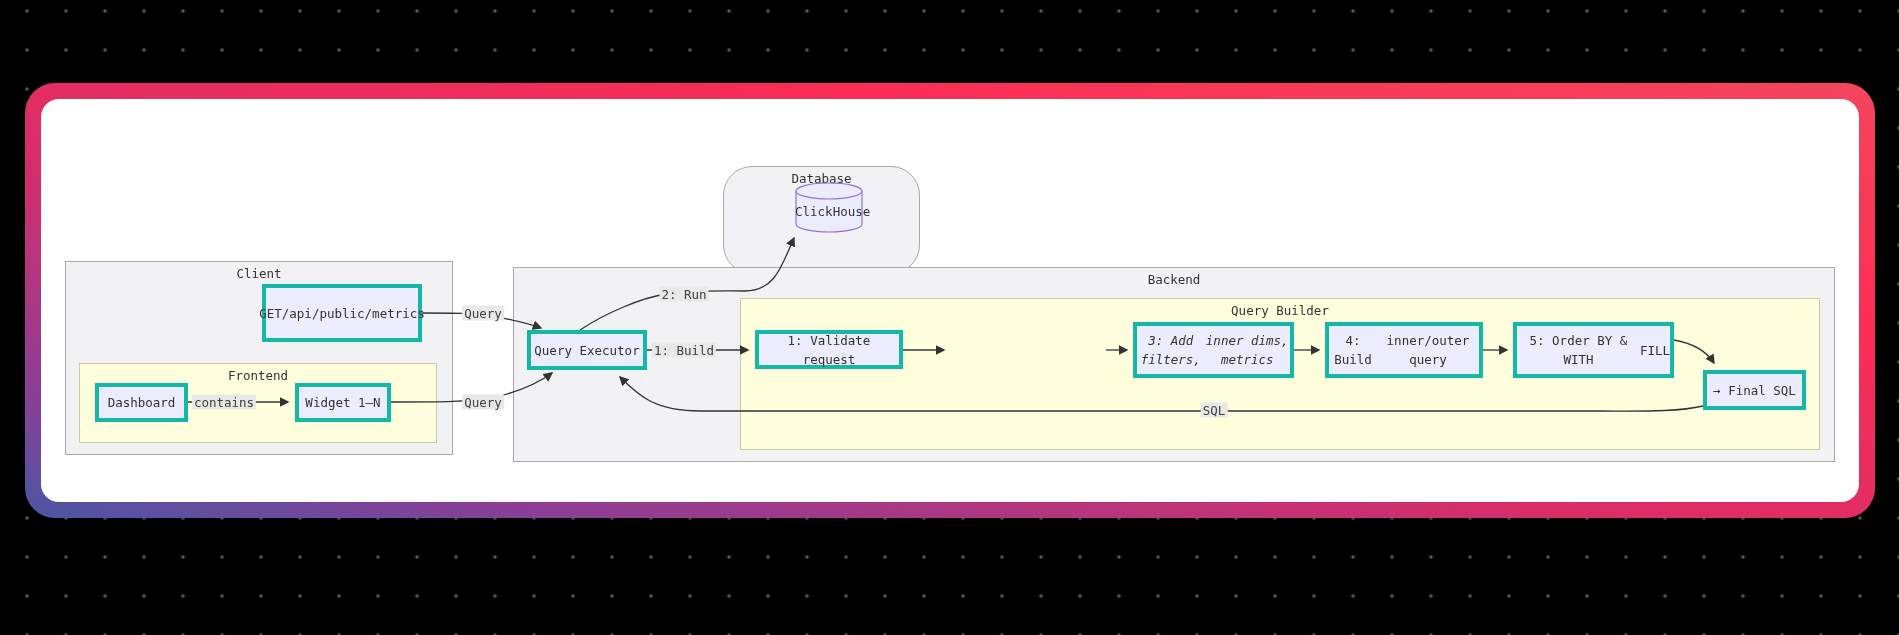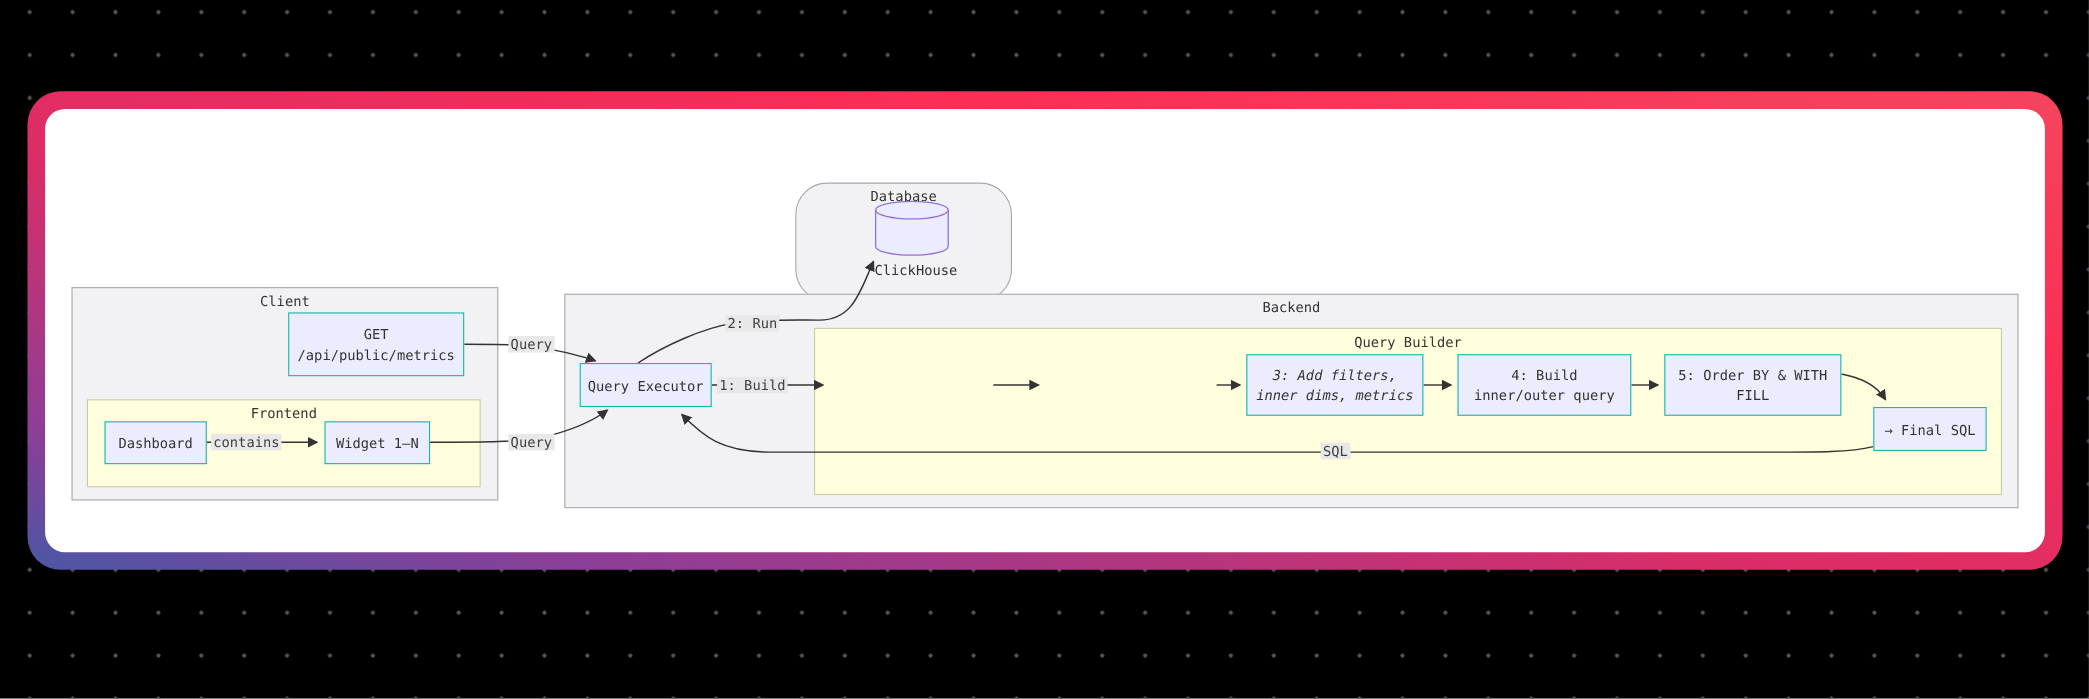--- a/index.html
+++ b/index.html
@@ -26,35 +26,35 @@
     font-size:12.5px;
   }
   .cluster.gray{background:#f2f2f4;}
   .cluster.yellow{background:#ffffde;border-color:#c9c9a6;}
   .cluster-label{
     position:absolute;left:0;top:4px;width:100%;text-align:center;
     font-size:12.5px;color:#333;
   }
   .node{
     position:absolute;box-sizing:border-box;
-    background:#ececff;border:1px solid #14b8a6;
-    display:flex;flex-direction:column;align-items:center;justify-content:center;
+    background:#ececff;border:4px solid #14b8a6;
+    display:flex;flex-direction:row;align-items:center;justify-content:center;
     font-size:12.5px;line-height:19px;color:#333;text-align:center;
     z-index:3;
   }
   .edges{position:absolute;left:0;top:0;z-index:2;}
   .edge-label{
     position:absolute;z-index:4;transform:translate(-50%,-50%);
     background:#e8e8e8;color:#404040;font-size:12.5px;line-height:15px;
     padding:0 2px;white-space:nowrap;
   }
   .cyl-wrap{position:absolute;left:795px;top:182px;width:68px;height:52px;z-index:3;}
   .cyl-text{
     position:absolute;left:0;top:22px;width:100%;text-align:center;
-    font-size:12.5px;color:#333;margin-top:34px;
+    font-size:12.5px;color:#333;
   }
 </style>
 </head>
 <body>
 
 <div class="card">
   <div class="card-inner"></div>
 </div>
 
 <div class="layer">
@@ -96,20 +96,21 @@
     </g>
   </svg>
 
   <div class="node" style="left:262px;top:284px;width:160px;height:58px;">
     <span>GET</span>
     <span>/api/public/metrics</span>
   </div>
   <div class="node" style="left:95px;top:383px;width:93px;height:39px;">Dashboard</div>
   <div class="node" style="left:295px;top:383px;width:96px;height:39px;">Widget 1–N</div>
   <div class="node" style="left:527px;top:330px;width:120px;height:40px;">Query Executor</div>
+  <div class="node" style="left:755px;top:330px;width:148px;height:39px;">1: Validate request</div>
   <div class="node" style="left:1133px;top:322px;width:161px;height:56px;font-style:italic;">
     <span>3: Add filters,</span>
     <span>inner dims, metrics</span>
   </div>
   <div class="node" style="left:1325px;top:322px;width:158px;height:56px;">
     <span>4: Build</span>
     <span>inner/outer query</span>
   </div>
   <div class="node" style="left:1513px;top:322px;width:161px;height:56px;">
     <span>5: Order BY &amp; WITH</span>

